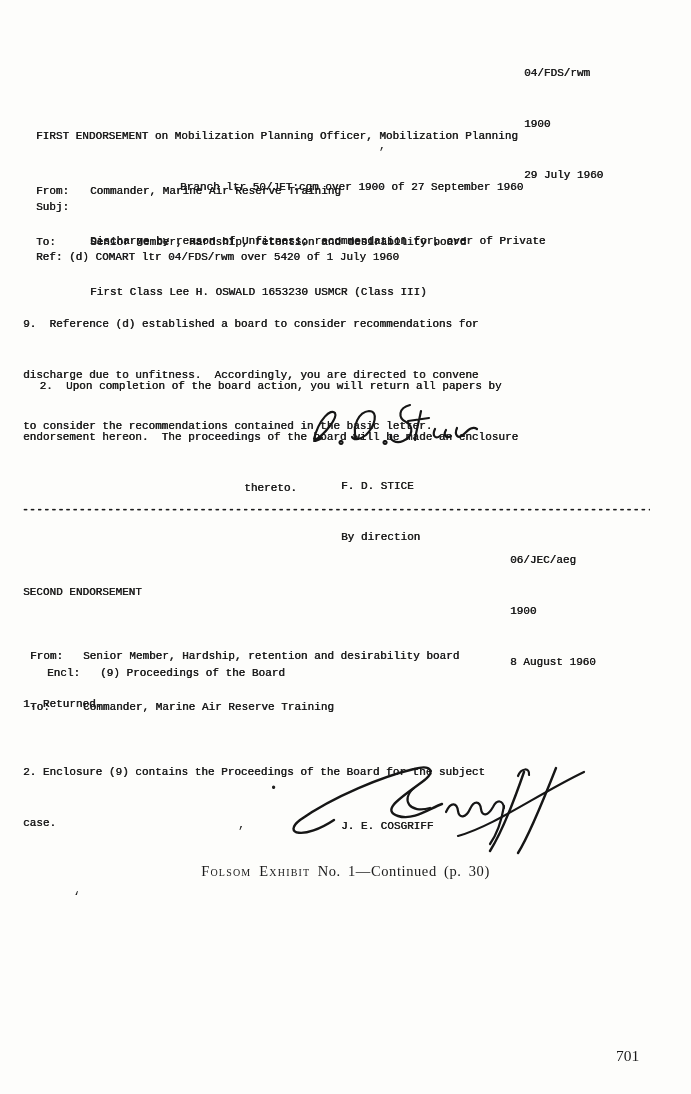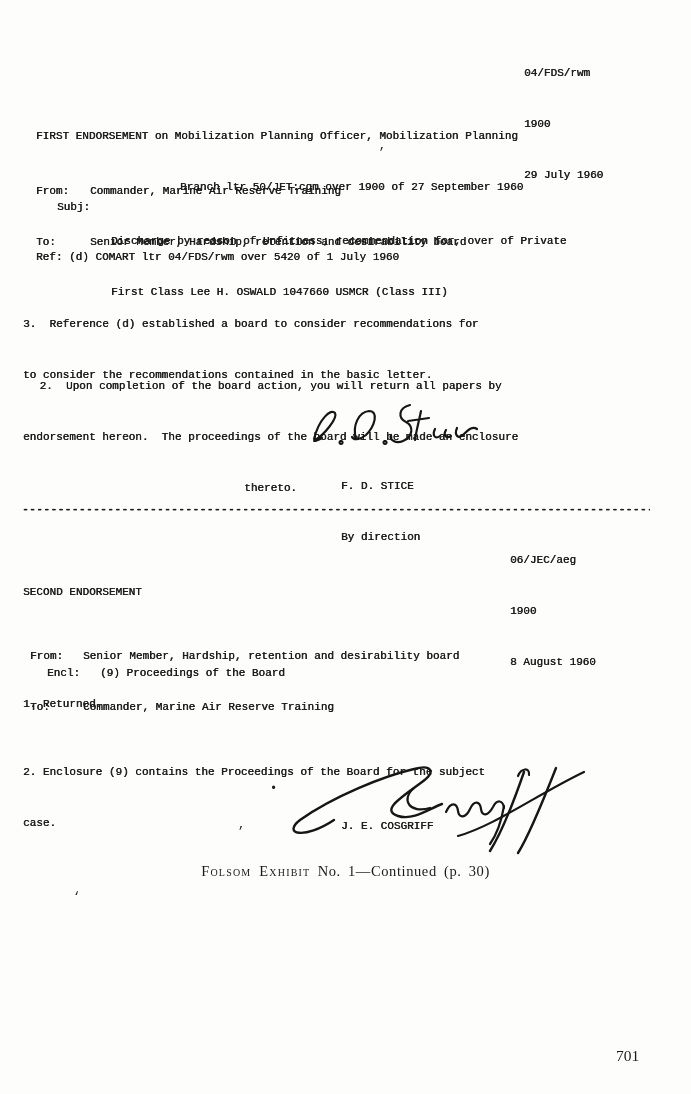--- a/index.html
+++ b/index.html
@@ -64,35 +64,36 @@
     <div class="row">
       <span class="lbl-54">From:</span>
       <span>Commander, Marine Air Reserve Training</span>
     </div>
     <div class="row">
       <span class="lbl-54">To:</span>
       <span>Senior Member, Hardship, retention and desirability board</span>
     </div>
   </div>
 
-  <div class="tw row" style="left:36px; top:199px;margin-left:21px;">
+  <div class="tw row" style="left:36px; top:199px;">
     <span class="lbl-54">Subj:</span>
     <span>
       <div>Discharge by reason of Unfitness; recommendation for, over of Private</div>
-      <div>First Class Lee H. OSWALD 1047660 USMCR (Class III)</div>
+      <div>First Class Lee H. OSWALD 1653230 USMCR (Class III)</div>
     </span>
   </div>
 
   <div class="tw row" style="left:36px; top:249px;">
     <span class="lbl-33">Ref:</span>
     <span>(d) COMART ltr 04/FDS/rwm over 5420 of 1 July 1960</span>
   </div>
 
   <div class="tw" style="left:23px; top:282px;">
-    <div>3.  Reference (d) established a board to consider recommendations for</div>
+    <div>9.  Reference (d) established a board to consider recommendations for</div>
+    <div>discharge due to unfitness.  Accordingly, you are directed to convene</div>
     <div>to consider the recommendations contained in the basic letter.</div>
   </div>
 
   <div class="tw" style="left:23px; top:344px;text-align:center;">
     <div>2.  Upon completion of the board action, you will return all papers by</div>
     <div>endorsement hereon.  The proceedings of the board will be made an enclosure</div>
     <div>thereto.</div>
   </div>
 
   <svg class="sig-svg" style="left:300px; top:399px;" width="180" height="50" viewBox="0 0 180 50" aria-label="F. D. Stice">

